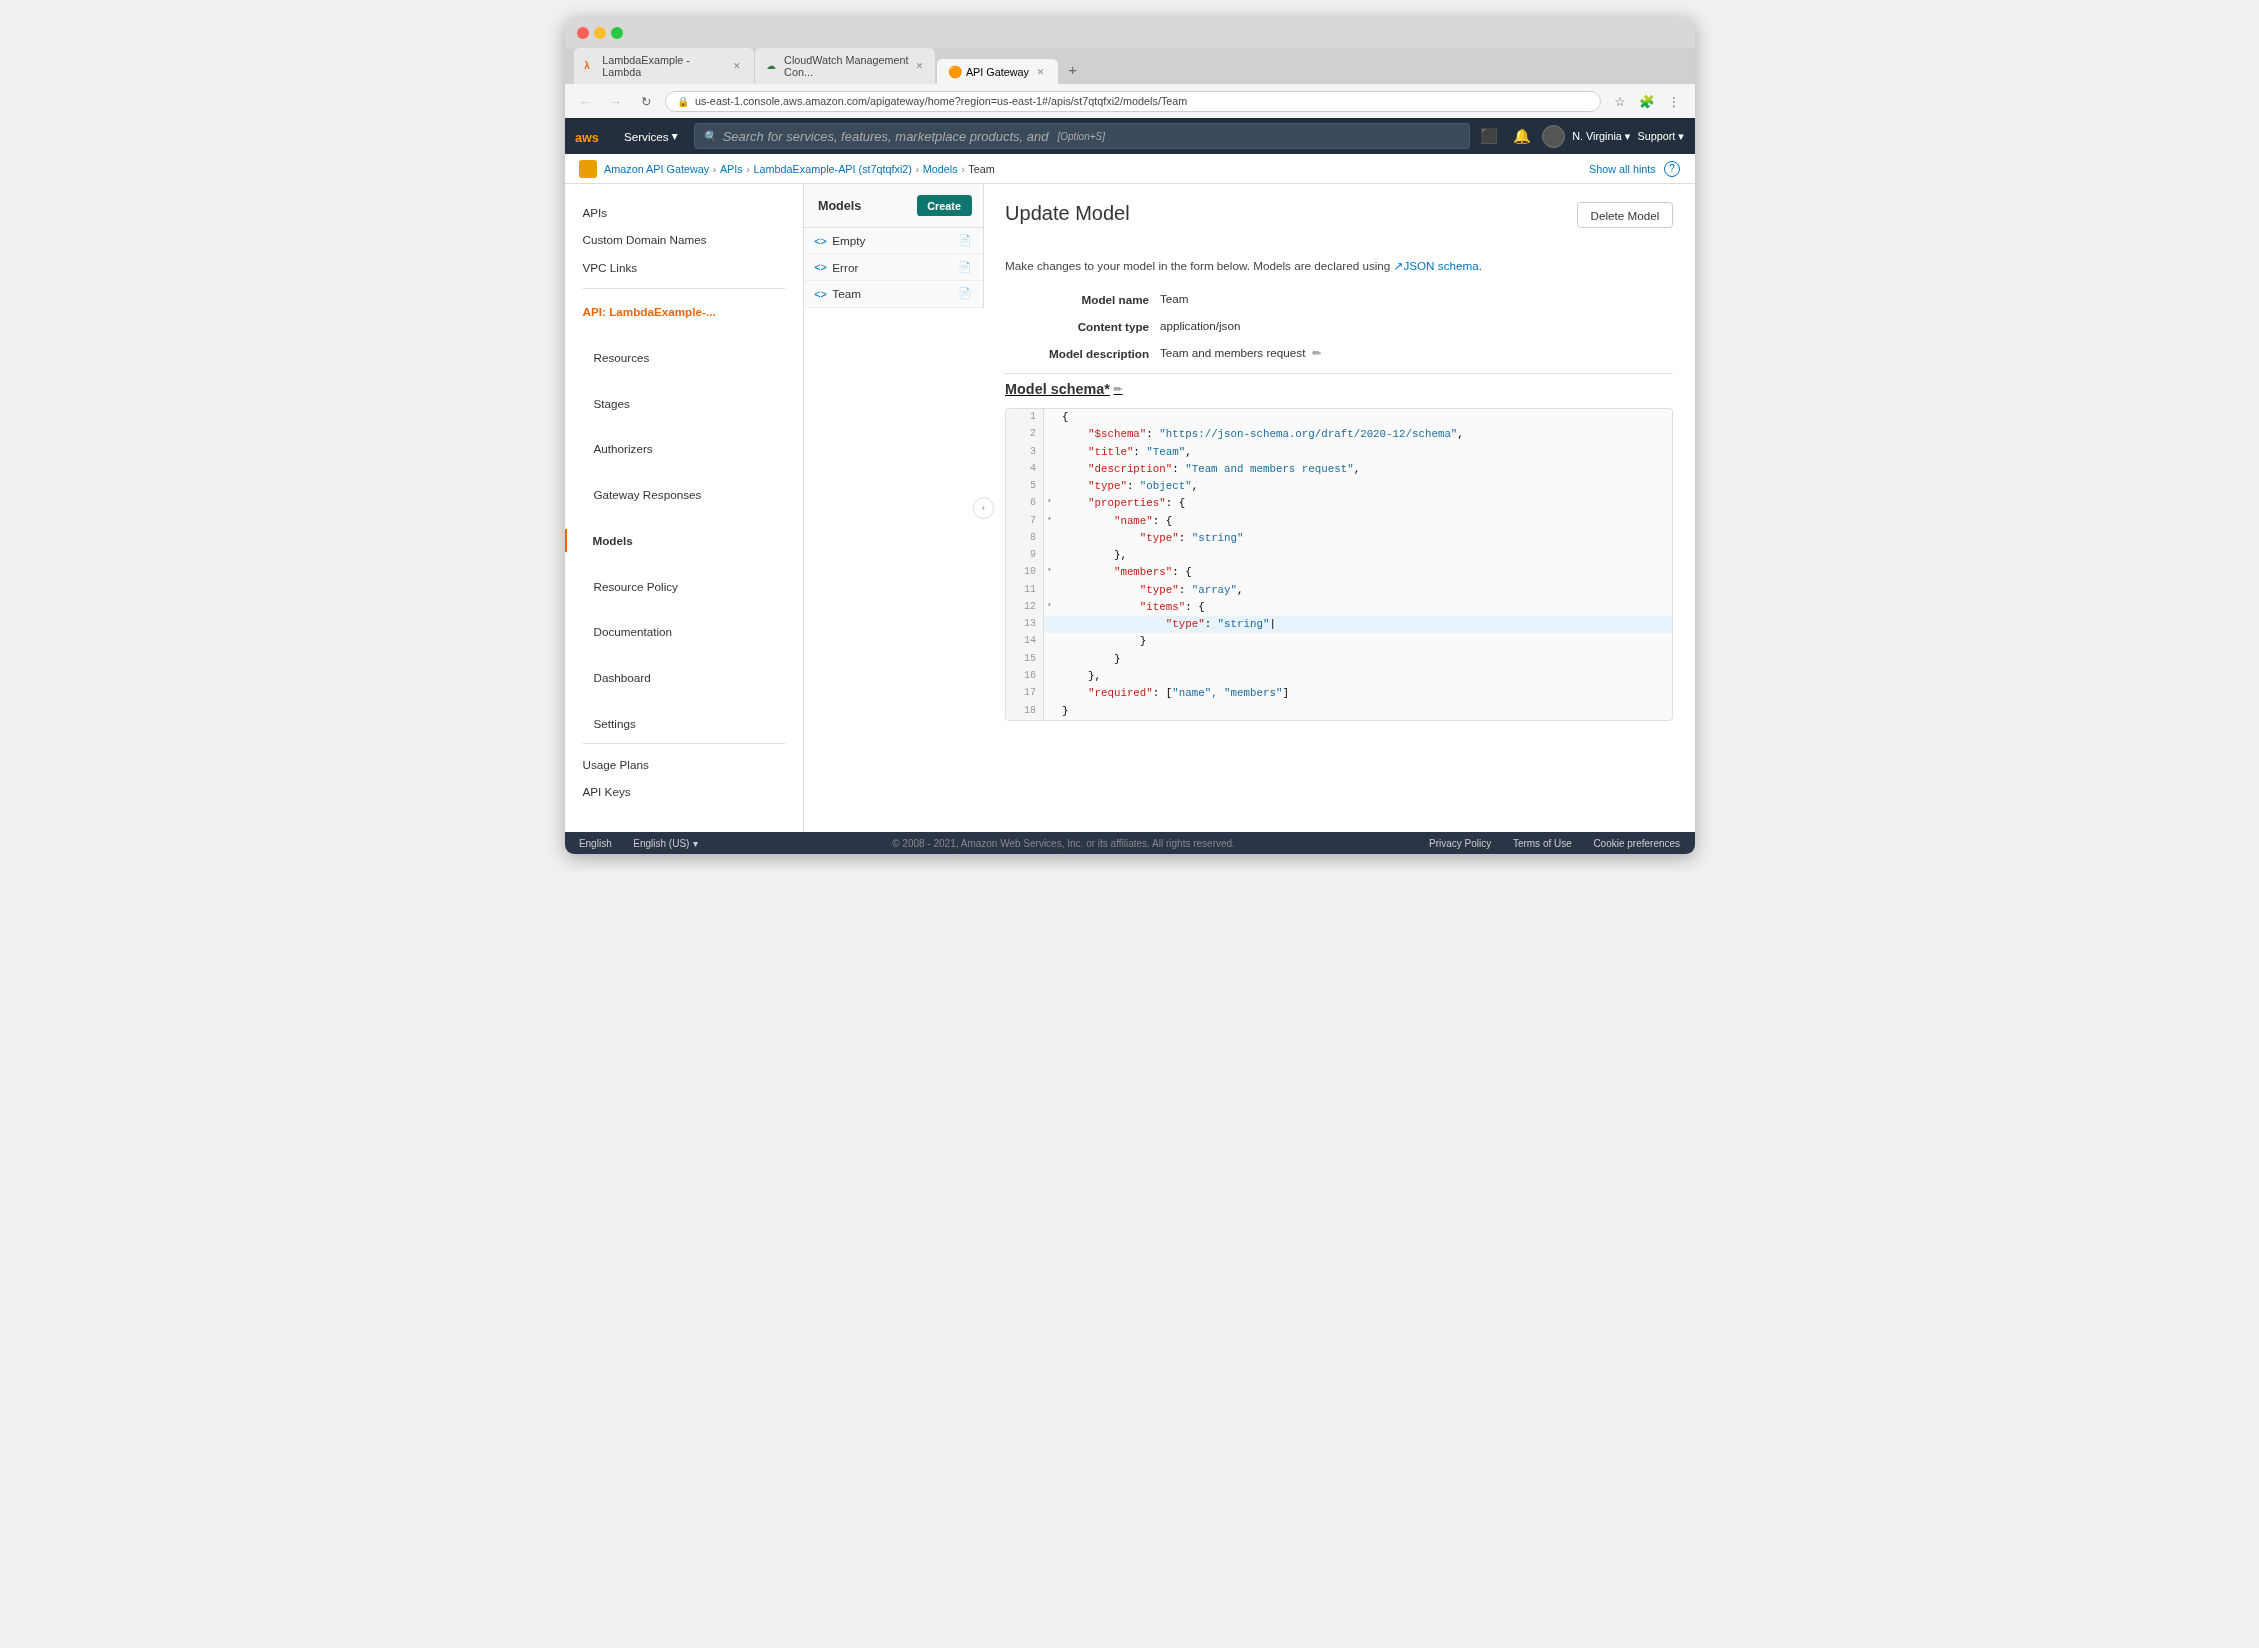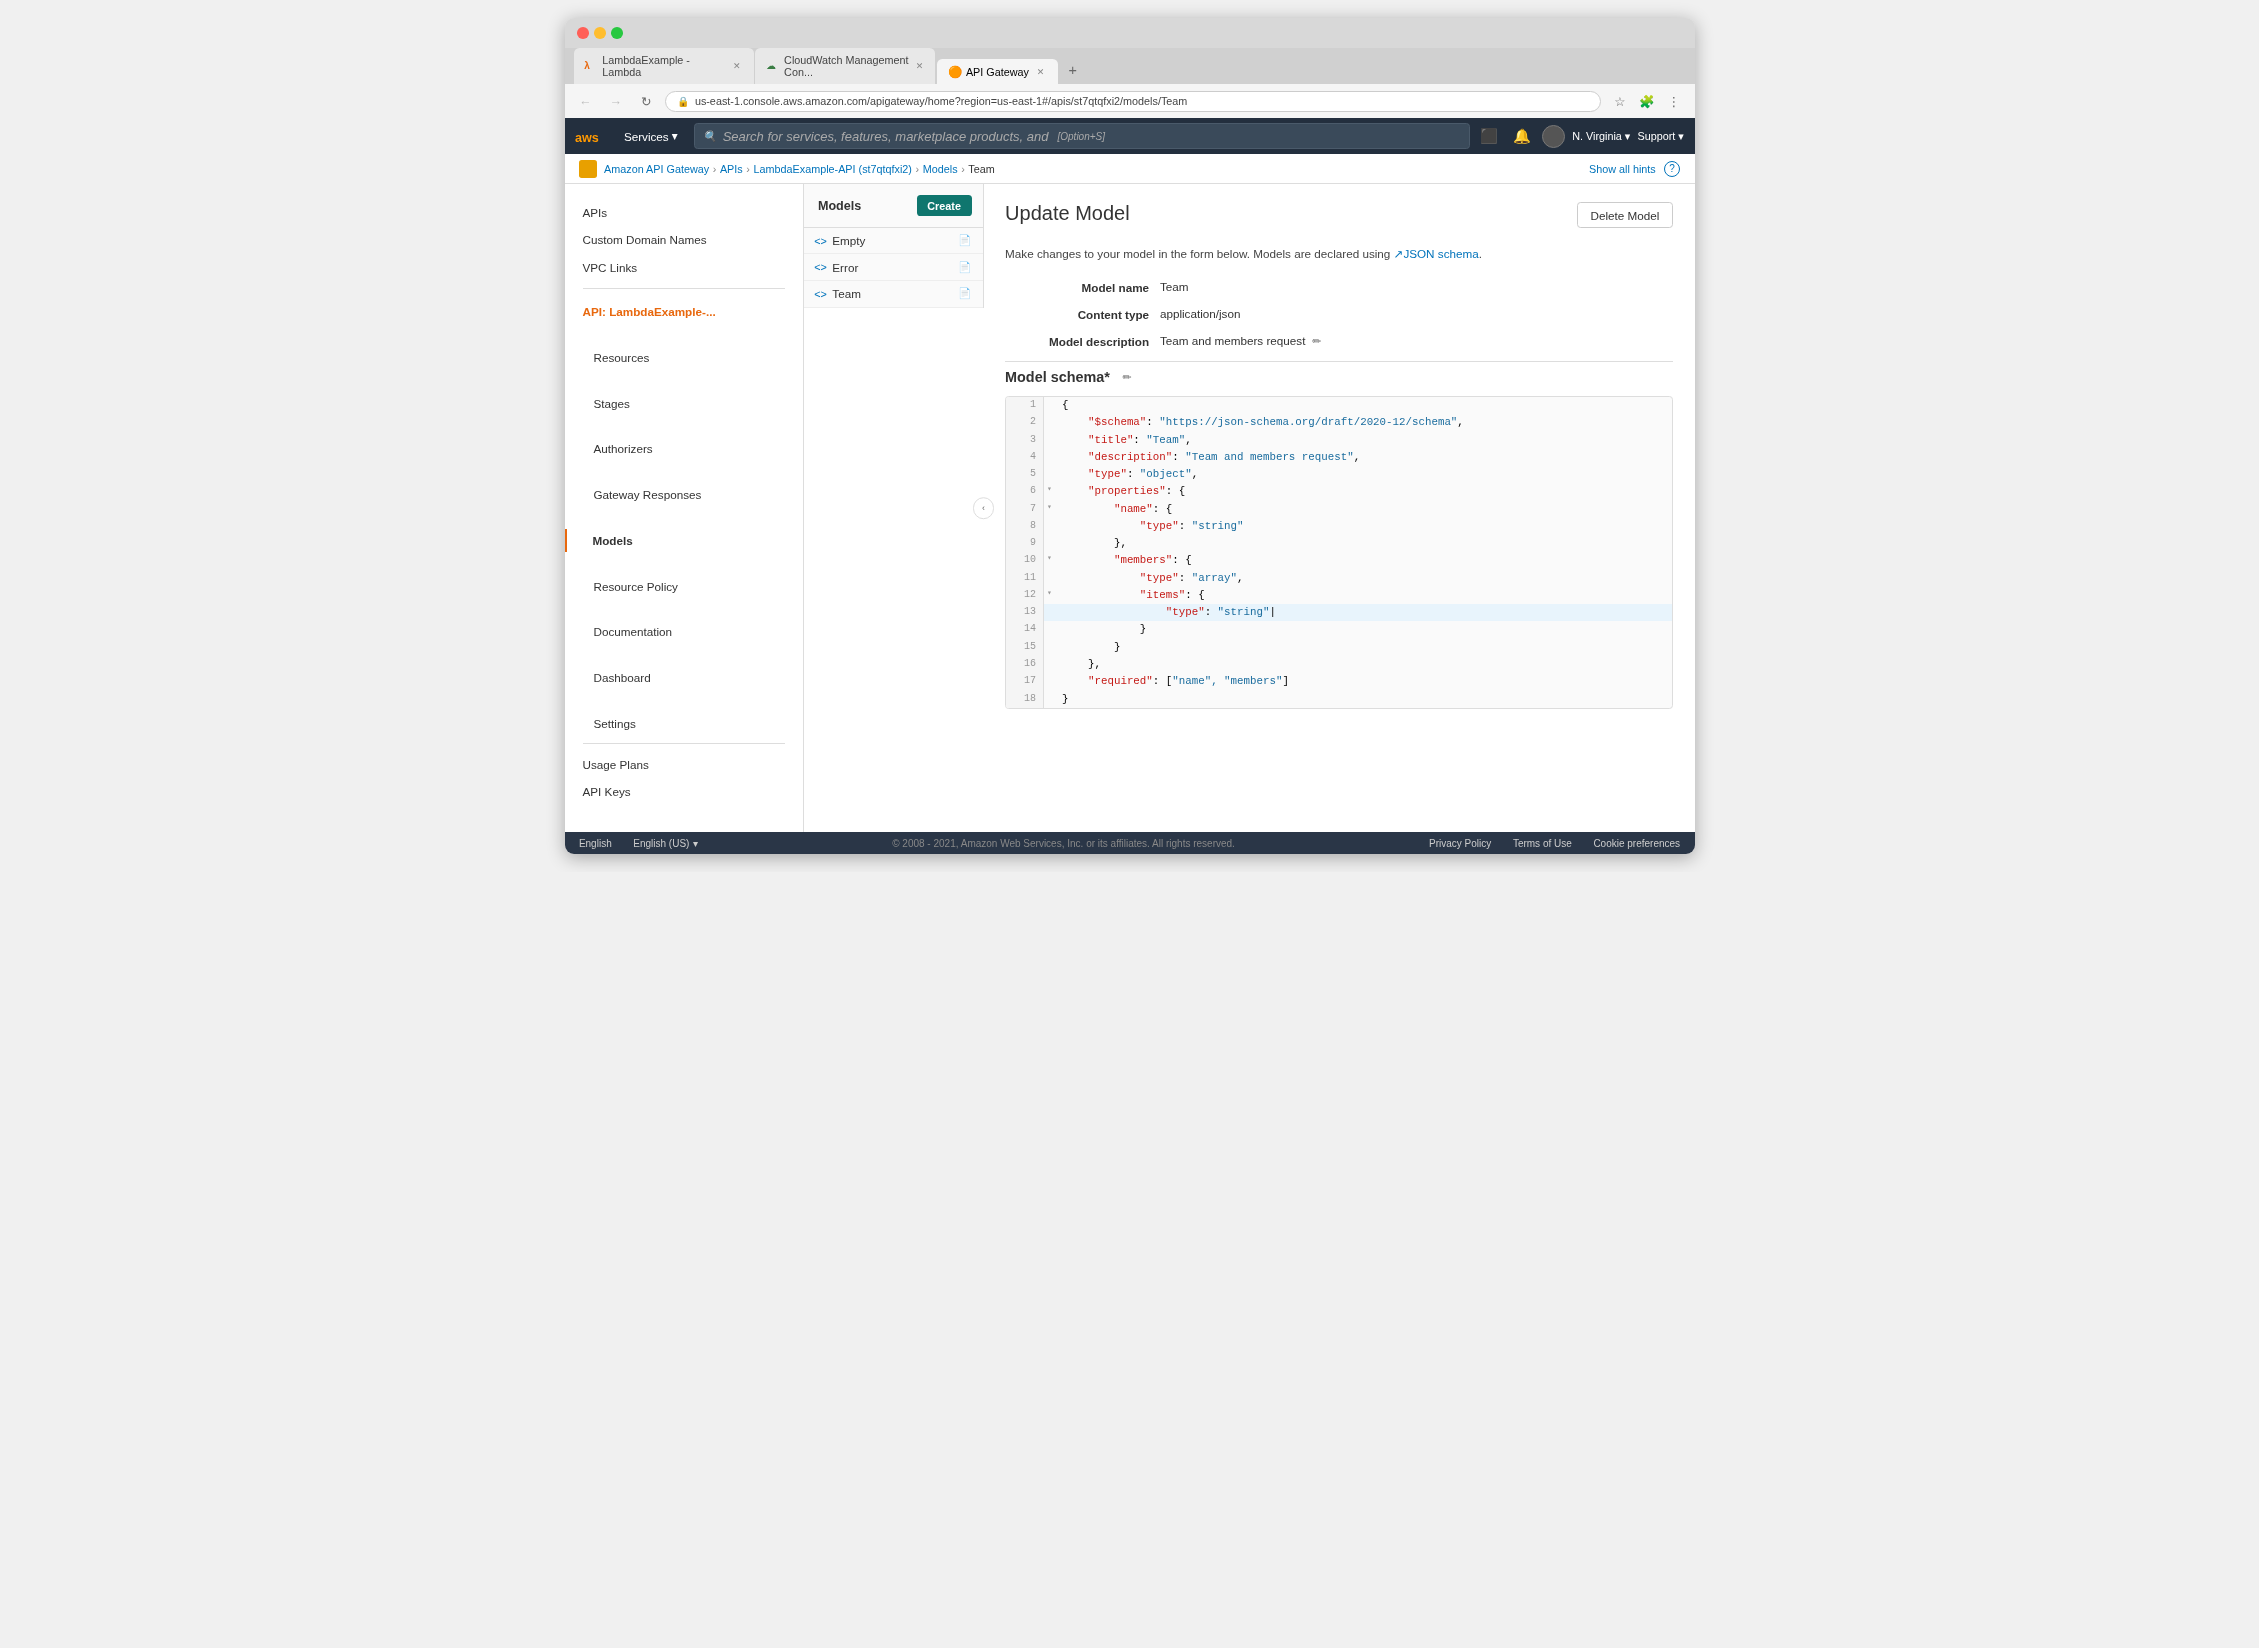--- a/index.html
+++ b/index.html
@@ -310,21 +310,21 @@
       flex: 1;
       padding: 18px 21.6px;
       background: #fff;
       overflow: auto;
     }
 
     .page-title {
       font-size: 20px;
       font-weight: 300;
       color: #333;
-      margin-bottom: 9px;
+      margin-bottom: 21px;
     }
 
     .delete-model-btn {
       float: right;
       background: #fff;
       border: 0.9px solid #ccc;
       border-radius: 3.6px;
       padding: 5.4px 12.6px;
       font-size: 11.7px;
       cursor: pointer;
@@ -363,24 +363,25 @@
     .edit-icon {
       color: #666;
       cursor: pointer;
       font-size: 10.8px;
       margin-left: 3.6px;
     }
 
     .schema-header {
       display: flex;
       align-items: center;
-      gap: 9px;
+      gap: 0;
       margin-bottom: 10.8px;
       padding-top: 7.2px;
       border-top: 0.9px solid #ddd;
+      text-decoration: underline;
     }
 
     .schema-title {
       font-size: 14.4px;
       font-weight: 600;
       color: #333;
     }
 
     .code-editor {
       background: #fafafa;

